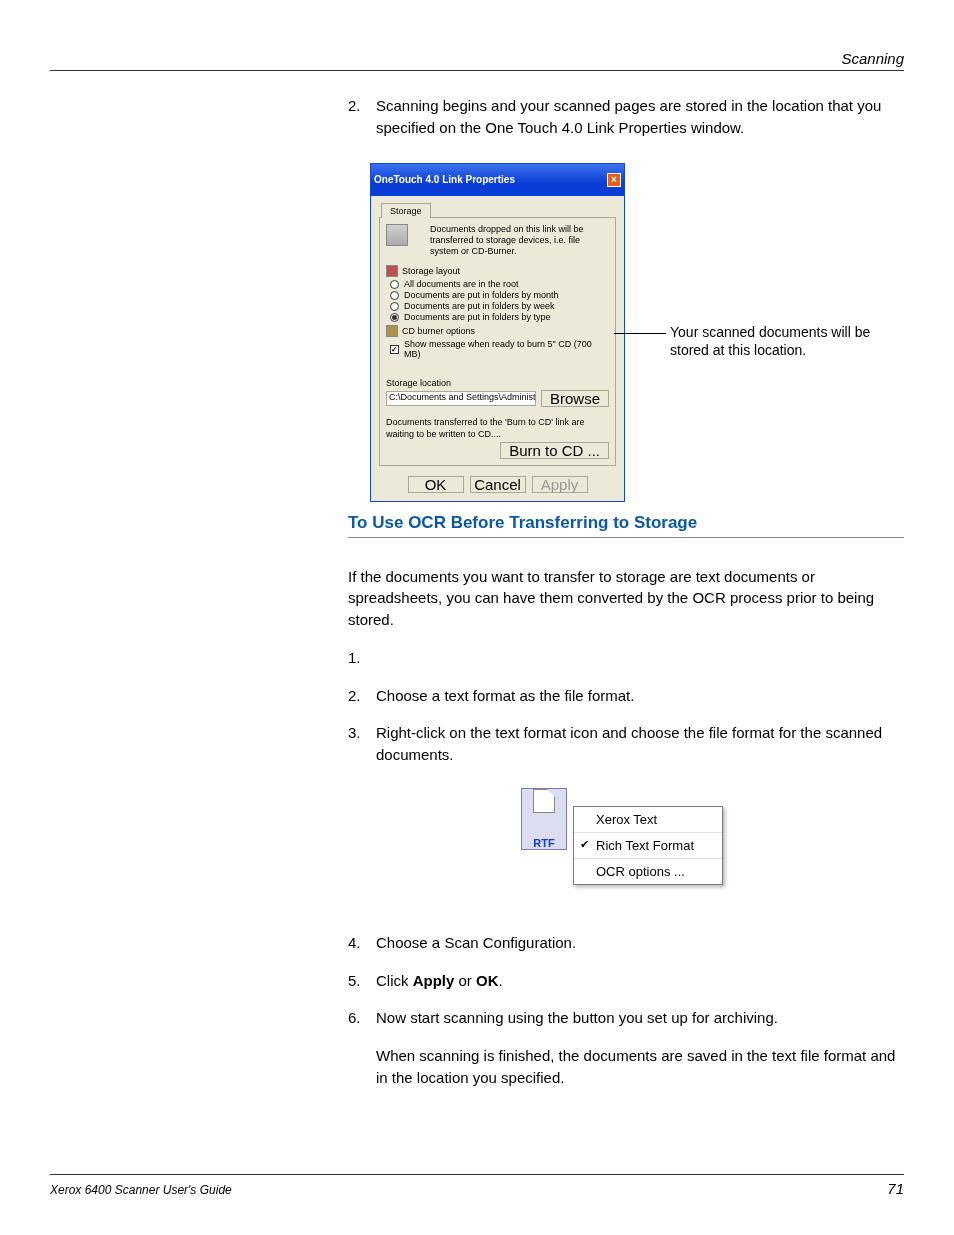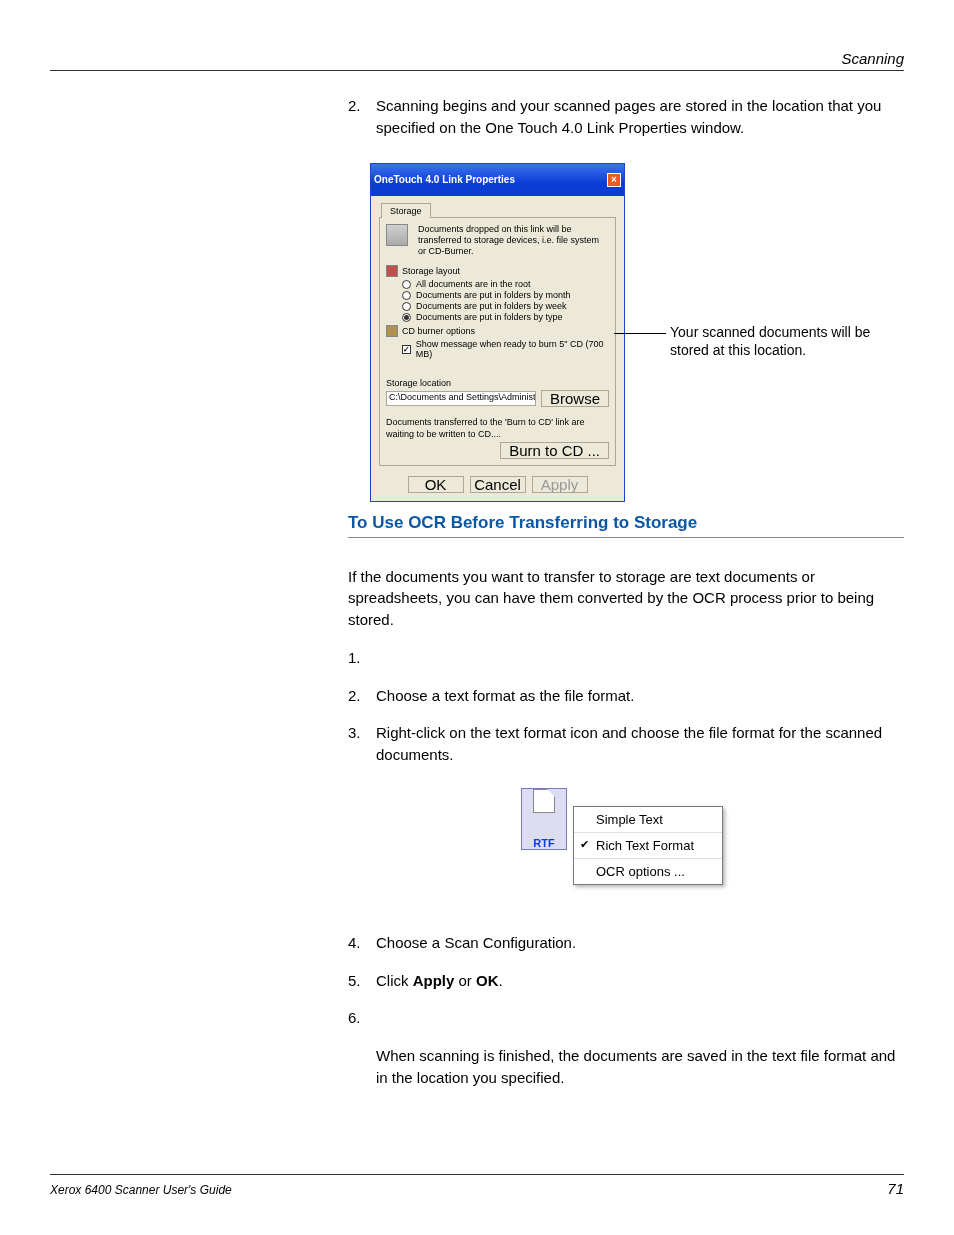--- a/index.html
+++ b/index.html
@@ -107,42 +107,42 @@
     top: 1px;
     z-index: 2;
   }
   .panel {
     border: 1px solid #aca899;
     background: #ece9d8;
     padding: 6px 6px;
   }
   .desc-row {
     display: flex;
-    gap: 10px;
+    gap: 22px;
     align-items: flex-start;
     margin-bottom: 8px;
     line-height: 1.25;
   }
   .icon16 {
     width: 22px; height: 22px; flex: 0 0 22px;
     background: linear-gradient(#d0d0d0,#aaa);
     border: 1px solid #888;
   }
   .group-label {
     display: flex; gap: 4px; align-items: center;
     margin-bottom: 2px;
   }
   .tiny-icon {
     width: 12px; height: 12px;
     background: #c0504d;
     border: 1px solid #888;
   }
   .radio-line, .check-line {
     display: flex; gap: 5px; align-items: center;
-    margin-left: 16px;
+    margin-left: 4px;
     margin-bottom: 1px;
   }
   .radio {
     width: 9px; height: 9px; border: 1px solid #333; border-radius: 50%;
     display: inline-flex; align-items: center; justify-content: center;
     background: #fff;
   }
   .radio.sel::after { content:""; width:5px; height:5px; background:#333; border-radius:50%; }
   .check {
     width: 9px; height: 9px; border: 1px solid #333; background: #fff;
@@ -349,39 +349,40 @@
     <div>Right-click on the text format icon and choose the file format for the scanned documents.</div>
   </div>
 
   <div class="contextmenu-fig">
     <div class="cm-wrap">
       <div class="cm-iconbox">
         <div class="doc"></div>
         <div class="rtf-label">RTF</div>
       </div>
       <div class="cm-menu">
-        <div class="cm-item">Simple Text</div>
+        <div class="cm-item">Xerox Text</div>
         <div class="cm-item checked">Rich Text Format</div>
         <div class="cm-item">OCR options ...</div>
       </div>
     </div>
   </div>
 
   <div class="step">
     <div class="step-num">4.</div>
     <div>Choose a Scan Configuration.</div>
   </div>
   <div class="step">
     <div class="step-num">5.</div>
     <div>
       <span>Click </span><b>Apply</b><span> or </span><b>OK</b><span>.</span>
     </div>
   </div>
   <div class="step">
     <div class="step-num">6.</div>
+    <div>Now start scanning using the button you set up for archiving.</div>
   </div>
 
   <div class="para indent">When scanning is finished, the documents are saved in the text file format and in the location you specified.</div>
 
 </div>
 
 <div class="footer-rule"></div>
 <div class="footer-left">Xerox 6400 Scanner User's Guide</div>
 <div class="footer-right">71</div>
 

